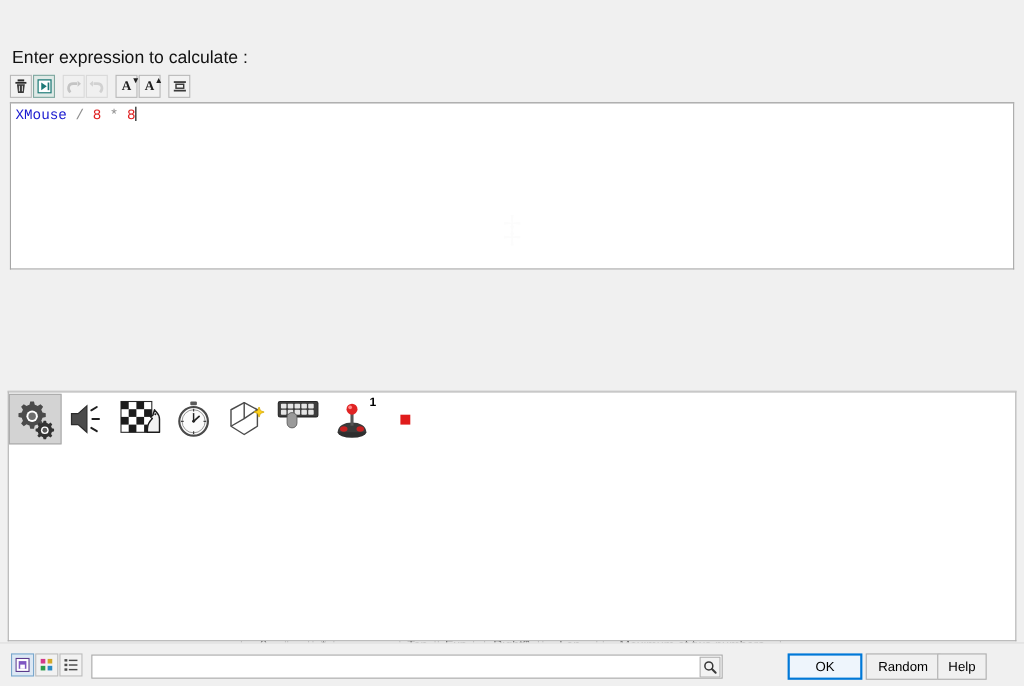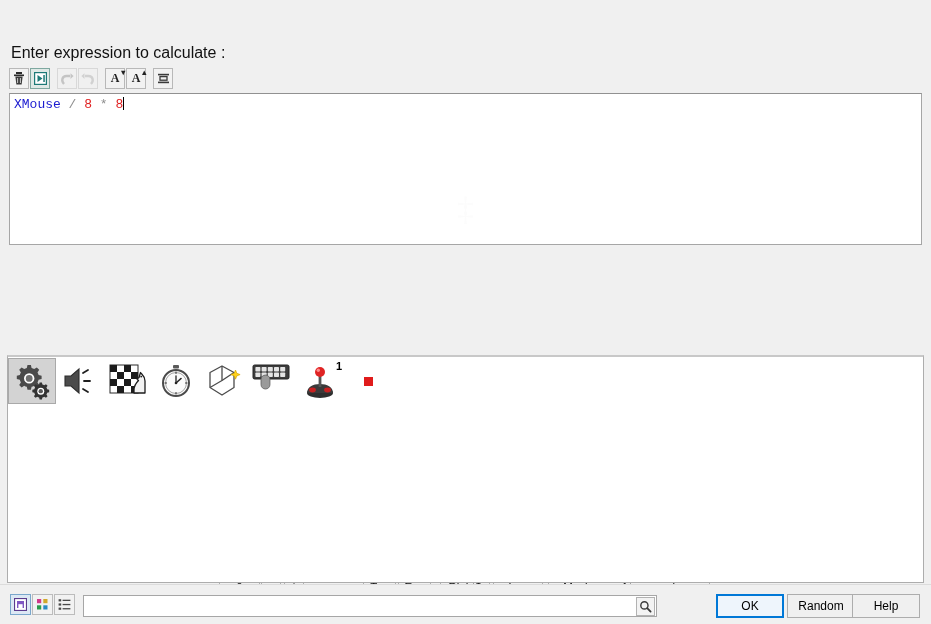--- a/index.html
+++ b/index.html
@@ -493,15 +493,15 @@
     <div id="searchgo">
       <svg width="13" height="13" viewBox="0 0 13 13">
         <circle cx="5.4" cy="5.4" r="3.6" fill="none" stroke="#3a3a3a" stroke-width="1.4"></circle>
         <line x1="8.2" y1="8.2" x2="11.6" y2="11.6" stroke="#3a3a3a" stroke-width="1.8" stroke-linecap="round"></line>
       </svg>
     </div>
   </div>
 
   <div class="dlgbtn default" style="left:716px;width:68px;">OK</div>
   <div class="dlgbtn" style="left:787px;width:68px;">Random</div>
-  <div class="dlgbtn" style="left:852px;width:68px;">Help</div>
+  <div class="dlgbtn" style="left:852px;width:45px;">Help</div>
 
 </div>
 
 </body></html>

